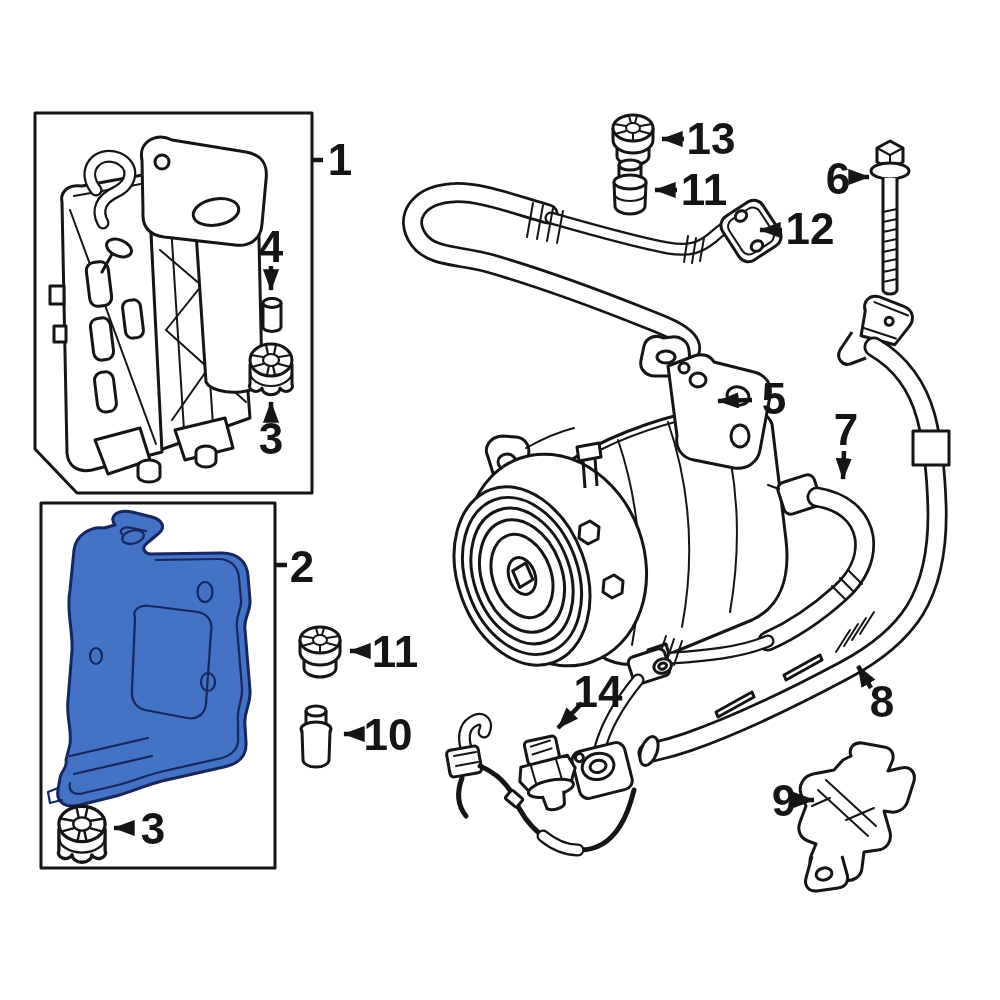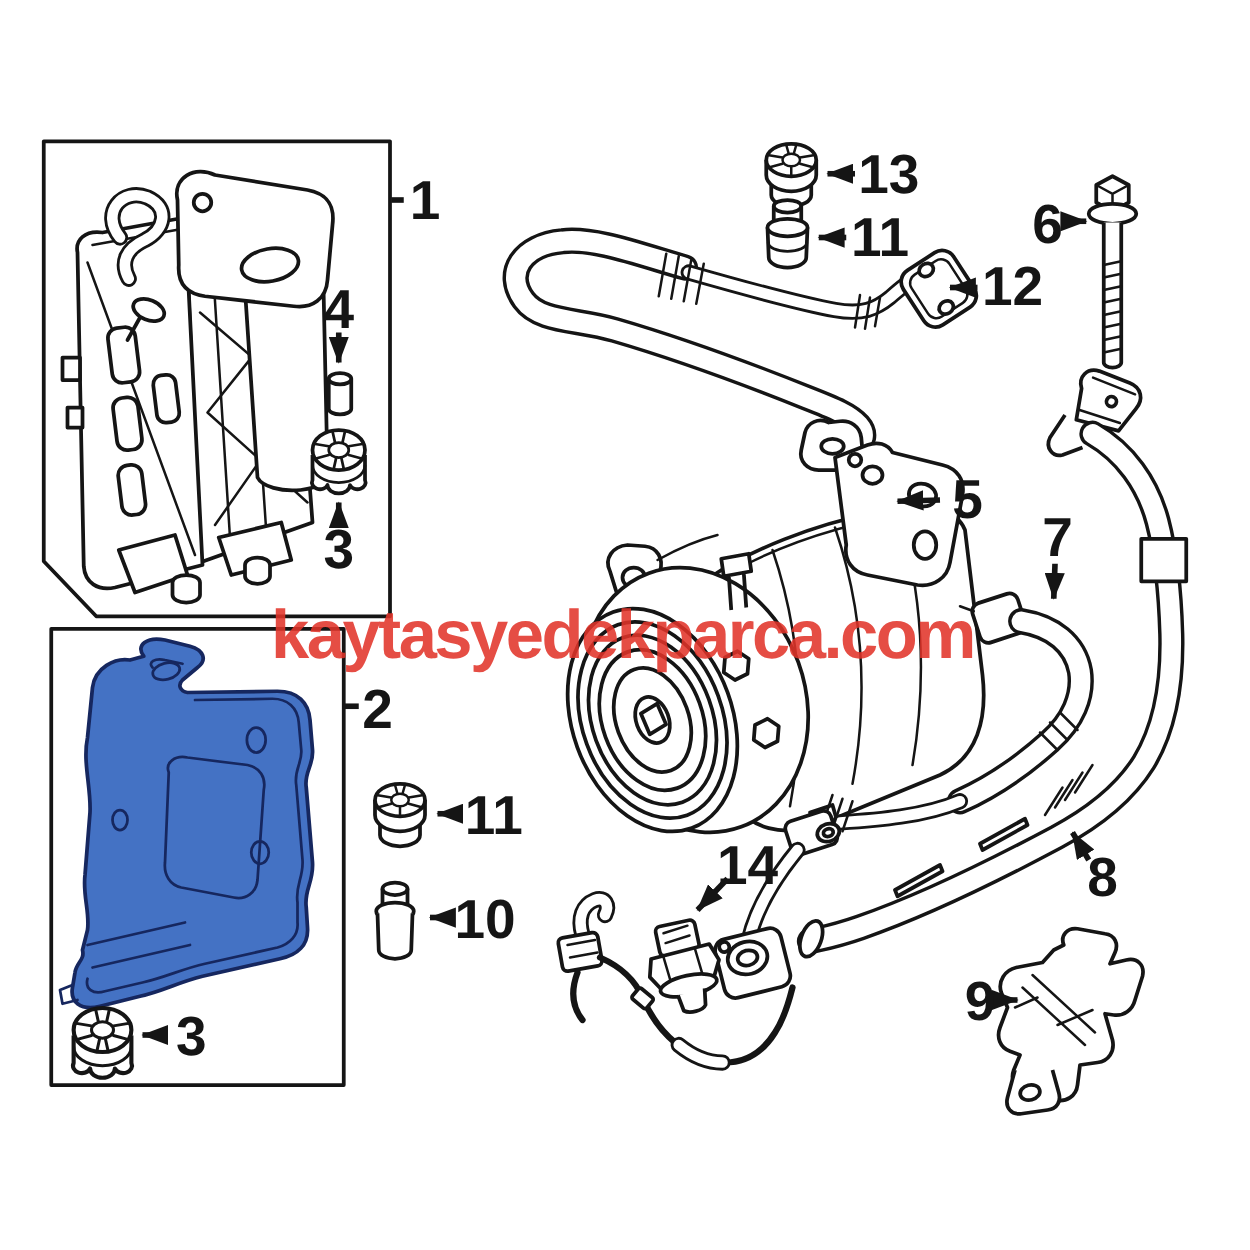--- a/index.html
+++ b/index.html
@@ -296,15 +296,14 @@
     <text class="callout" x="784" y="816">9</text>
     <text class="callout" x="388" y="750">10</text>
     <text class="callout" x="704" y="205">11</text>
     <text class="callout" x="395" y="667">11</text>
     <text class="callout" x="810" y="244">12</text>
     <text class="callout" x="711" y="154">13</text>
     <text class="callout" x="598" y="707">14</text>
   </g>
 </svg>
 
-<div class="watermark">kaytasyedekparca.com</div>
 
 </div>
 
 </body></html>

